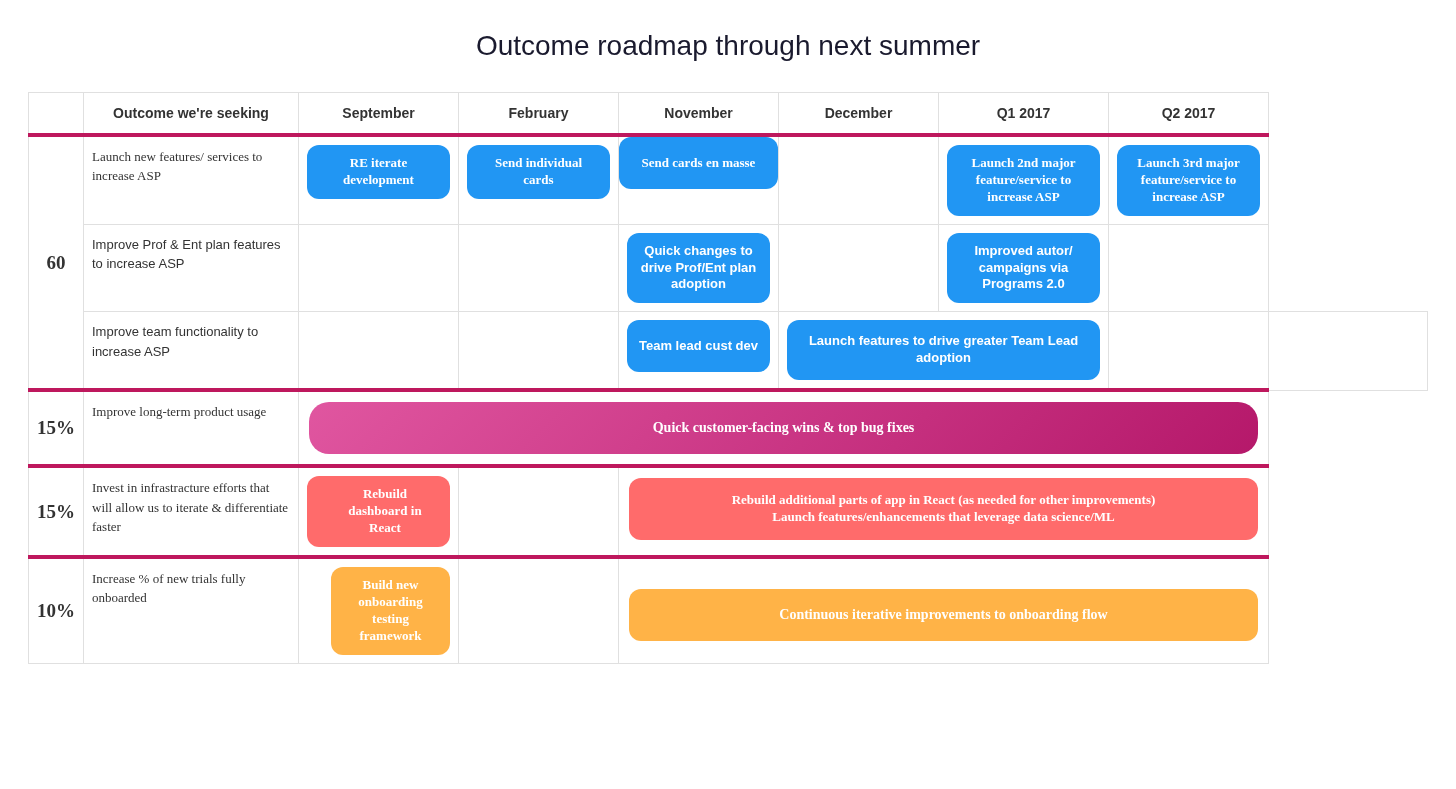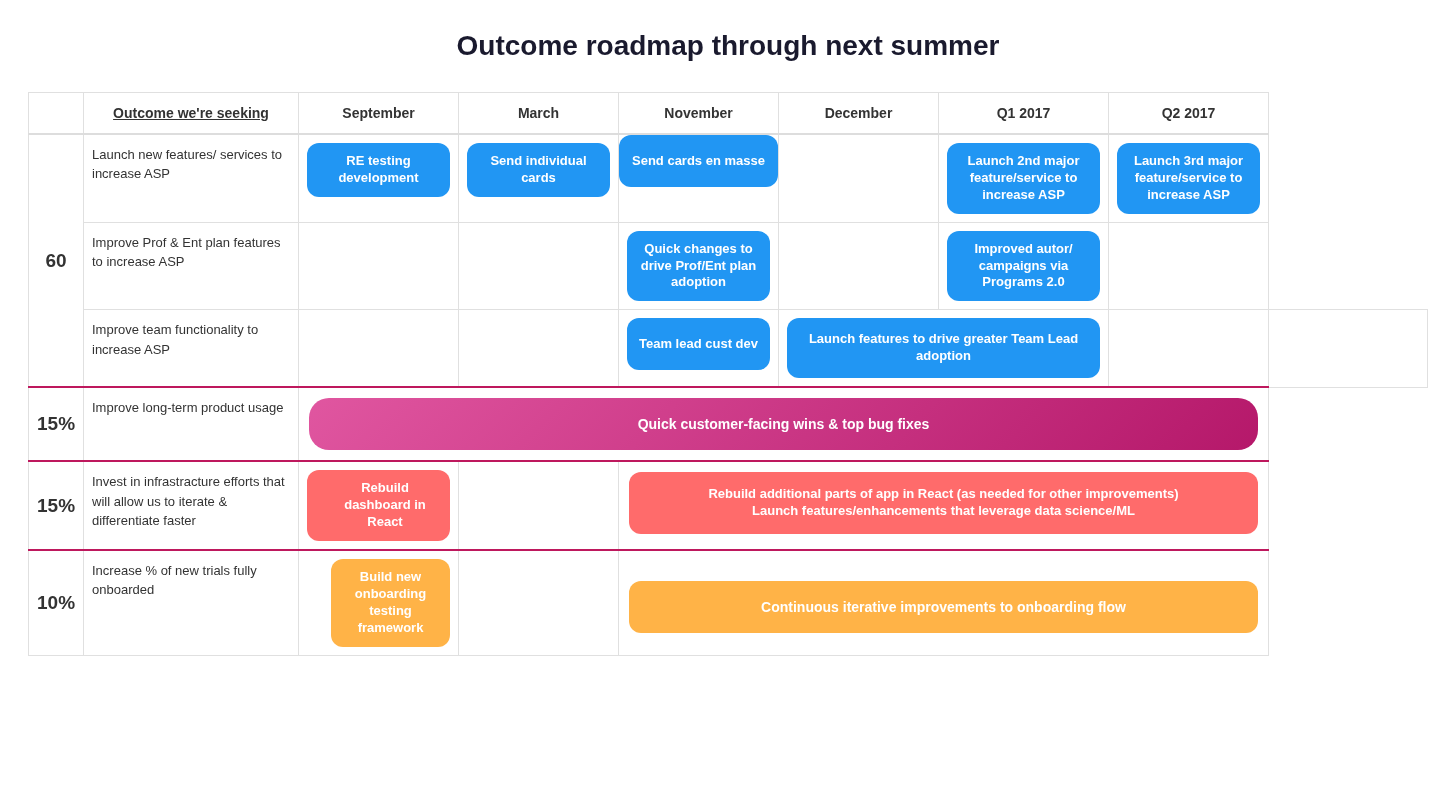--- a/index.html
+++ b/index.html
@@ -8,21 +8,21 @@
       background: #fff;
       width: 1456px;
       min-height: 789px;
       display: flex;
       flex-direction: column;
       align-items: center;
       padding: 30px 20px;
     }
     .page-title {
       font-size: 28px;
-      font-weight: 700;
+      font-weight: 400;
       color: #1a1a2e;
       margin-bottom: 30px;
       text-align: center;
     }
     .roadmap-table {
       width: 100%;
       max-width: 1400px;
       border-collapse: collapse;
       table-layout: fixed;
     }
@@ -32,21 +32,21 @@
       vertical-align: top;
     }
     .roadmap-table thead th {
       font-size: 14px;
       font-weight: 600;
       color: #333;
       text-align: center;
       padding: 12px 8px;
       background: #fff;
     }
-    .col-outcome { width: 220px; text-align: left; text-decoration: underline; }
+    .col-outcome { width: 220px; text-align: left; }
 
     .outcome-label {
       font-size: 13px;
       color: #333;
       line-height: 1.4;
     }
     .pct-label {
       font-size: 19px;
       font-weight: 600;
       color: #333;
@@ -103,21 +103,21 @@
       font-weight: 600;
       text-align: center;
       display: flex;
       align-items: center;
       justify-content: center;
       min-height: 52px;
       margin-top: 20px;
     }
     .section-row td { background: #fff; }
     .header-row th { border-bottom: 2px solid #ddd; }
-    .group-row-top td { border-top: 2px solid #be185d; }
+    .group-row-top td { border-top: 4px solid #be185d; font-family: Liberation Serif, serif; }
   </style>
 </head>
 <body>
 
 <h1 class="page-title">Outcome roadmap through next summer</h1>
 
 <table class="roadmap-table">
   <colgroup>
     <col style="width:55px">
     <col style="width:215px">
@@ -126,38 +126,38 @@
     <col style="width:160px">
     <col style="width:160px">
     <col style="width:170px">
     <col style="width:160px">
   </colgroup>
   <thead>
     <tr class="header-row">
       <th></th>
       <th class="col-outcome">Outcome we're seeking</th>
       <th>September</th>
-      <th>March</th>
+      <th>February</th>
       <th>November</th>
       <th>December</th>
       <th>Q1 2017</th>
       <th>Q2 2017</th>
     </tr>
   </thead>
   <tbody>
 
     <tr class="section-row group-row-top">
       <td rowspan="3" style="vertical-align:middle; text-align:center; border-right:1px solid #e0e0e0;">
         <span class="pct-label">60</span>
       </td>
       <td>
         <span class="outcome-label">Launch new features/ services to increase ASP</span>
       </td>
       <td style="padding:8px;">
-        <div class="card card-blue">RE testing development</div>
+        <div class="card card-blue">RE iterate development</div>
       </td>
       <td style="padding:8px;">
         <div class="card card-blue">Send individual cards</div>
       </td>
       <td style="padding:0;">
         <div class="card card-blue">Send cards en masse</div>
       </td>
       <td></td>
       <td style="padding:8px;">
         <div class="card card-blue">Launch 2nd major feature/service to increase ASP</div>

